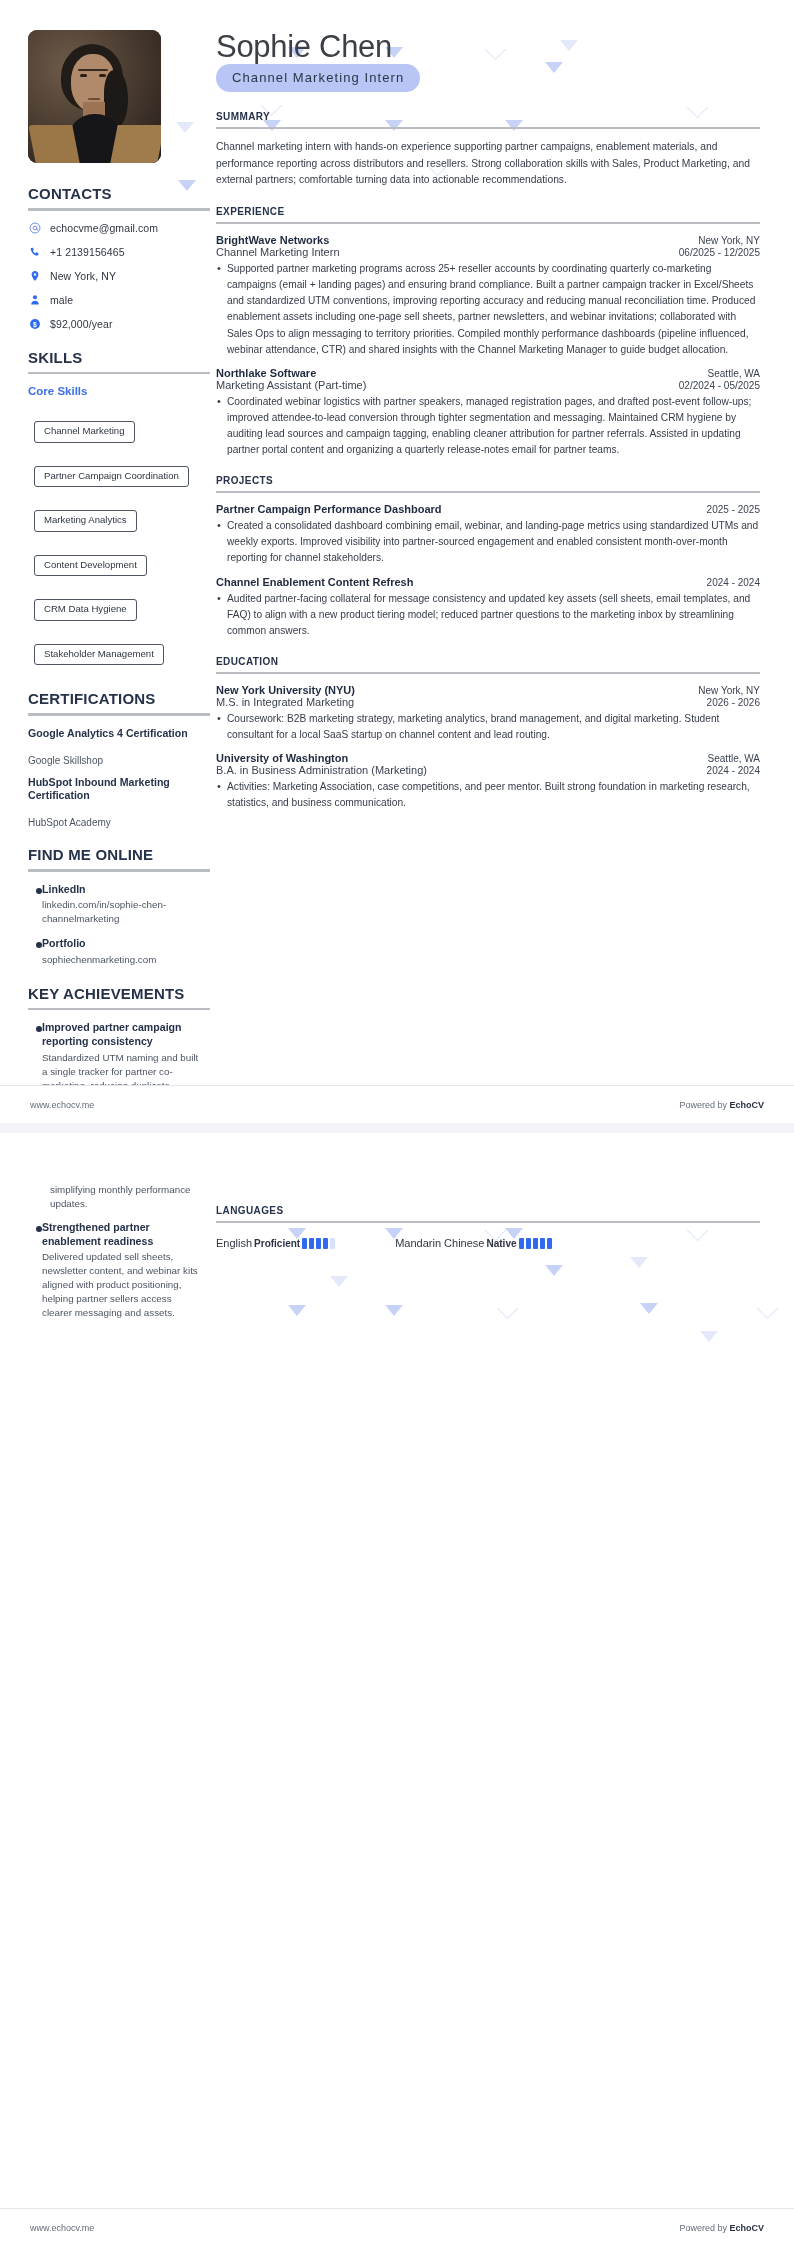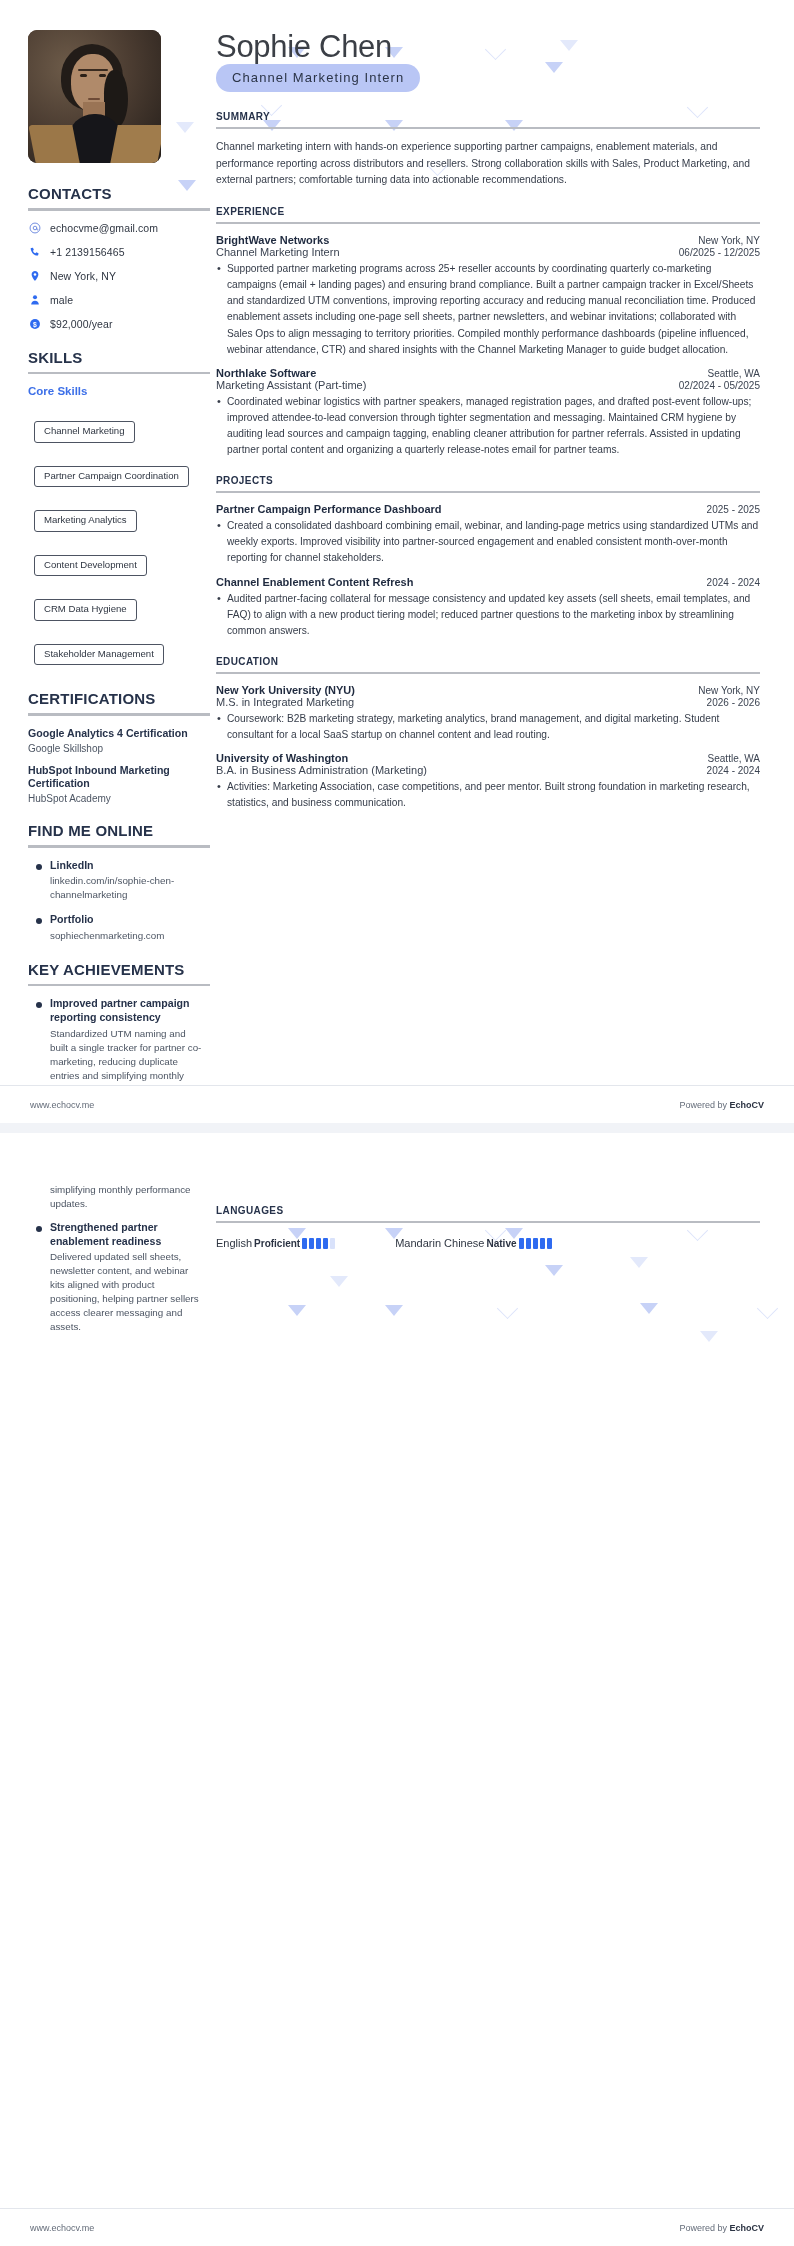--- a/index.html
+++ b/index.html
@@ -91,23 +91,23 @@
     padding:4px 9px 5px 9px;
     font-size:9.6px;
     color:#2f3642;
     margin:16px 0 7px 6px;
     background:#fff;
     line-height:1.1;
     white-space:nowrap;
   }
 
   .cert-name { font-size:10.6px; font-weight:bold; color:#26324a; line-height:1.3; }
-  .cert-org { font-size:10px; color:#4c5563; margin:2px 0 10px 0; }
-
-  .bullet-item { display:flex; gap:8px; margin-bottom:11px; }
+  .cert-org { font-size:10px; color:#4c5563; margin:14px 0 10px 0; }
+
+  .bullet-item { display:flex; margin-bottom:11px; }
   .bullet-dot { width:6px; height:6px; border-radius:50%; background:#26324a; flex-shrink:0; margin-top:5px; margin-left:8px; }
   .bullet-body { flex:1; }
   .bullet-title { font-size:10.6px; font-weight:bold; color:#26324a; line-height:1.3; }
   .bullet-sub { font-size:9.8px; color:#4c5563; line-height:1.42; margin-top:2px; word-break:break-word; }
 
   
   .right { flex:1; padding:30px 34px 0 14px; }
   .name {
     font-size:31px;
     font-weight:normal;

